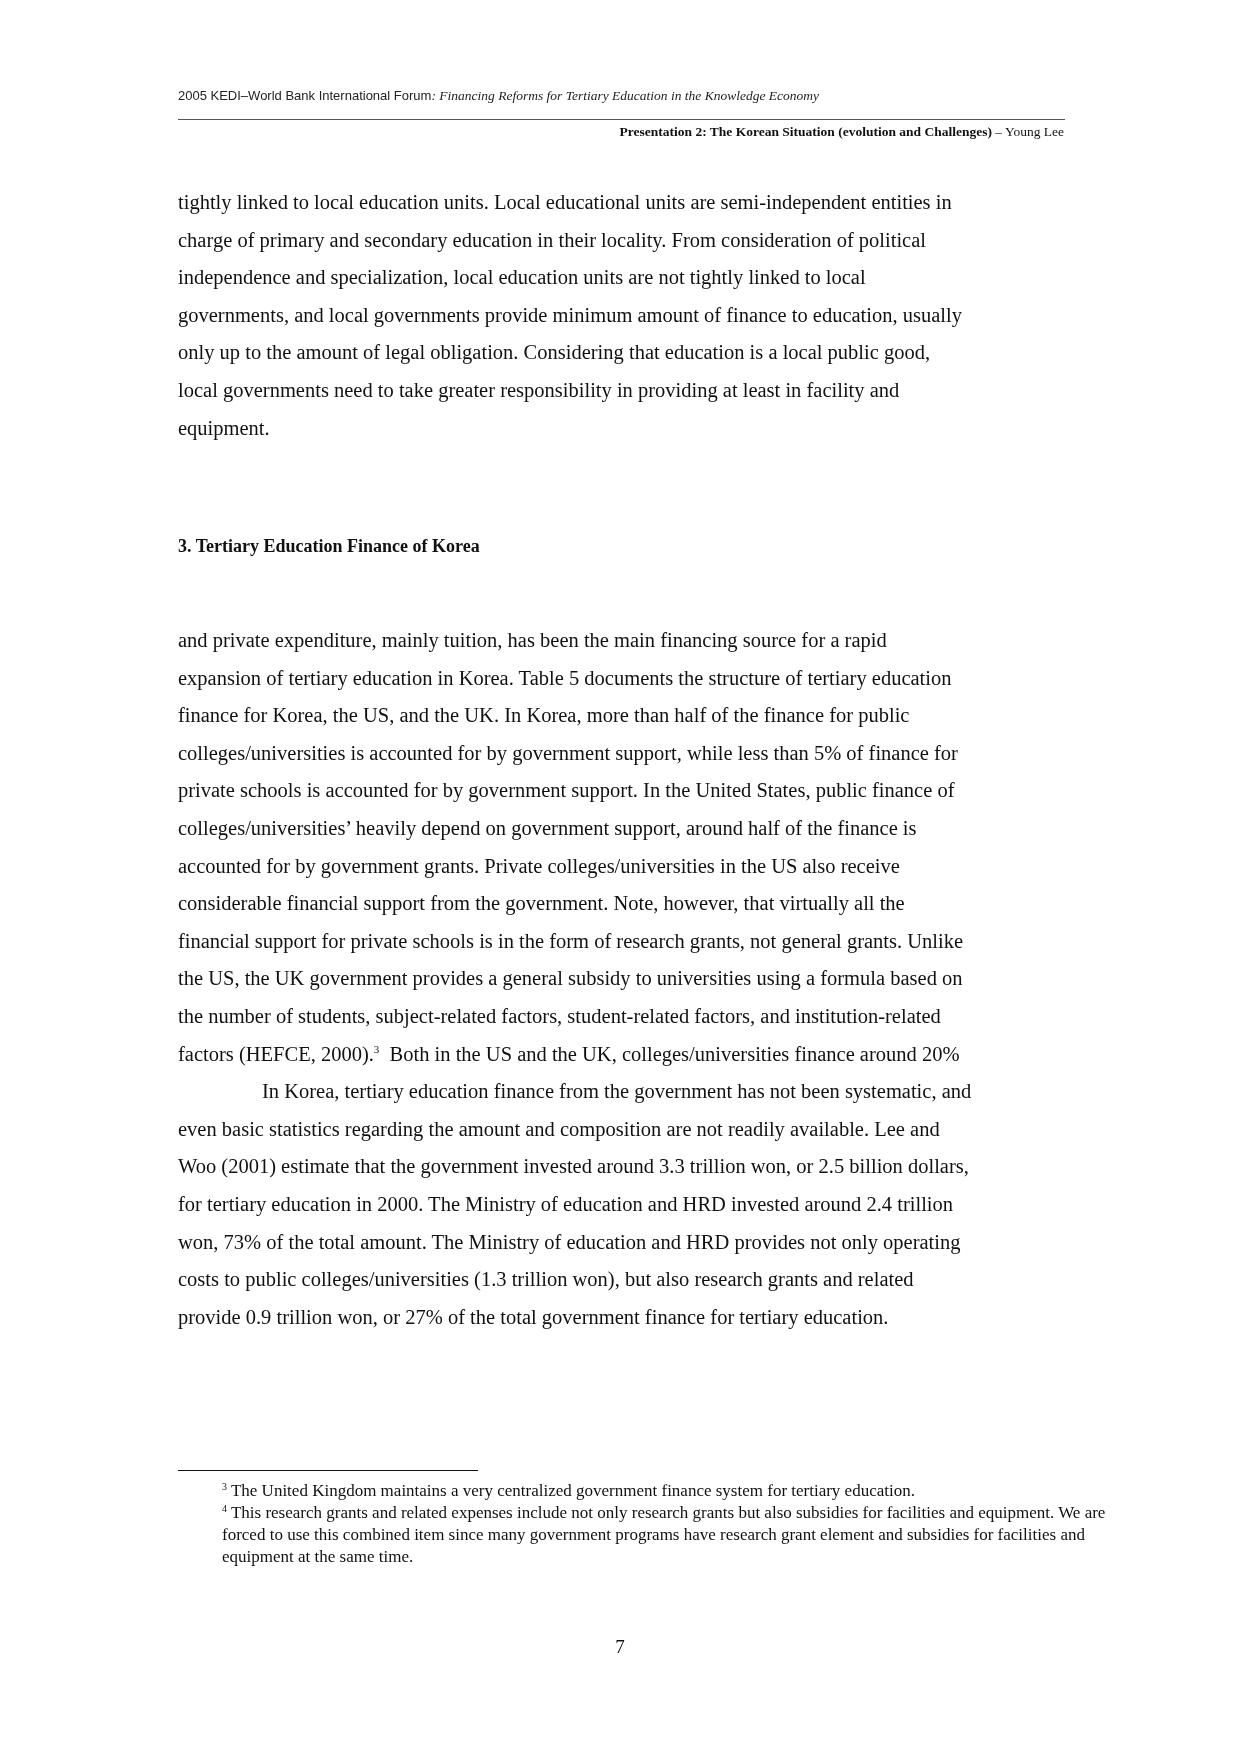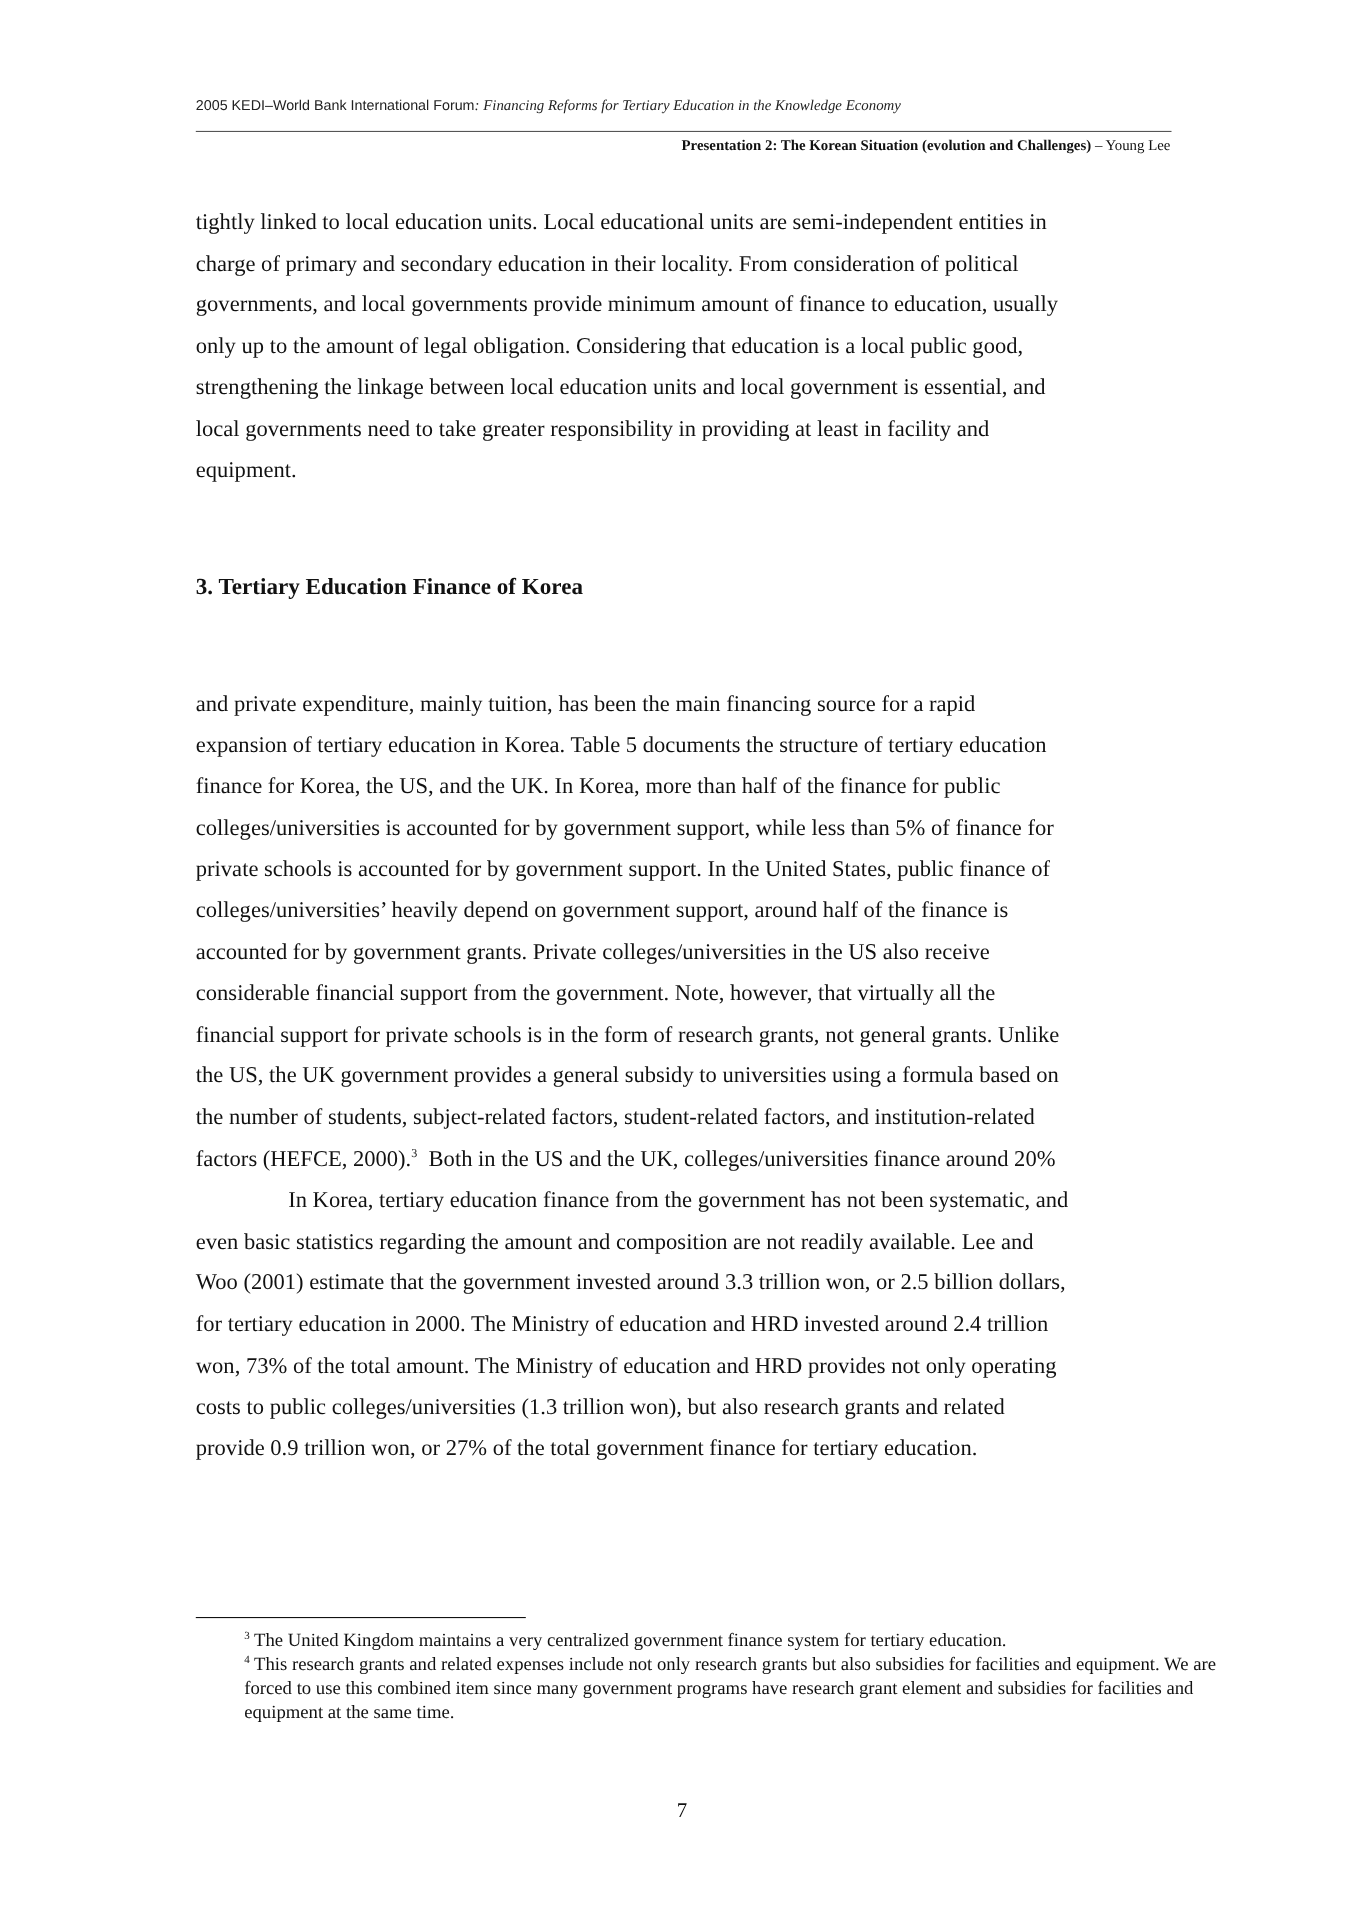--- a/index.html
+++ b/index.html
@@ -7,42 +7,42 @@
   .page { position: absolute; left: 0; top: 0; width: 1240px; height: 1755px; }
   .hdr1 { position: absolute; left: 178px; top: 88px; font-family: "Liberation Sans", sans-serif; font-size: 13px; color: #222; white-space: nowrap; }
   .hdr1 i { font-family: "Liberation Serif", serif; font-style: italic; font-size: 13.5px; }
   .hdr-rule { position: absolute; left: 178px; top: 119px; width: 887px; height: 0; border-top: 1px solid #555; }
   .hdr2 { position: absolute; right: 176px; top: 124px; font-family: "Liberation Serif", serif; font-size: 13.5px; white-space: nowrap; }
   .hdr2 b { font-weight: bold; }
   .body { position: absolute; left: 178px; width: 900px; font-family: "Liberation Serif", serif; font-size: 20.5px; line-height: 37.6px; color: #111; }
   .line { display: block; white-space: nowrap; }
   .indent { padding-left: 88px; }
   .indent2 { padding-left: 84px; }
-  .heading { position: absolute; left: 178px; top: 521px; font-family: "Liberation Serif", serif; font-weight: bold; font-size: 21px; }
+  .heading { position: absolute; left: 178px; top: 536px; font-family: "Liberation Serif", serif; font-weight: bold; font-size: 18px; }
   sup { font-size: 11px; vertical-align: 8px; line-height: 0; }
   .fn-rule { position: absolute; left: 178px; top: 1470px; width: 300px; border-top: 1.5px solid #111; }
   .fns { position: absolute; left: 178px; top: 1480px; width: 900px; font-family: "Liberation Serif", serif; font-size: 17px; line-height: 22px; margin-left: 44px; }
   .fns sup { font-size: 10px; vertical-align: 6px; }
   .pagenum { position: absolute; left: 0; width: 1240px; top: 1636px; text-align: center; font-family: "Liberation Serif", serif; font-size: 19px; }
 </style>
 </head>
 <body>
 
 <div class="page">
 
   <div class="hdr1"><span>2005 KEDI–World Bank International Forum</span><i>: Financing Reforms for Tertiary Education in the Knowledge Economy</i></div>
   <div class="hdr-rule"></div>
   <div class="hdr2"><b>Presentation 2: The Korean Situation (evolution and Challenges)</b><span> – Young Lee</span></div>
 
   <div class="body" style="top:184px;">
     <span class="line">tightly linked to local education units. Local educational units are semi-independent entities in</span>
     <span class="line">charge of primary and secondary education in their locality. From consideration of political</span>
+    <span class="line">independence and specialization, local education units are not tightly linked to local</span>
     <span class="line">governments, and local governments provide minimum amount of finance to education, usually</span>
     <span class="line">only up to the amount of legal obligation. Considering that education is a local public good,</span>
-    <span class="line">strengthening the linkage between local education units and local government is essential, and</span>
     <span class="line">local governments need to take greater responsibility in providing at least in facility and</span>
     <span class="line">equipment.</span>
   </div>
 
   <div class="heading">3. Tertiary Education Finance of Korea</div>
 
   <div class="body" style="top:622px;">
     <span class="line">and private expenditure, mainly tuition, has been the main financing source for a rapid</span>
     <span class="line">expansion of tertiary education in Korea. Table 5 documents the structure of tertiary education</span>
     <span class="line">finance for Korea, the US, and the UK. In Korea, more than half of the finance for public</span>

